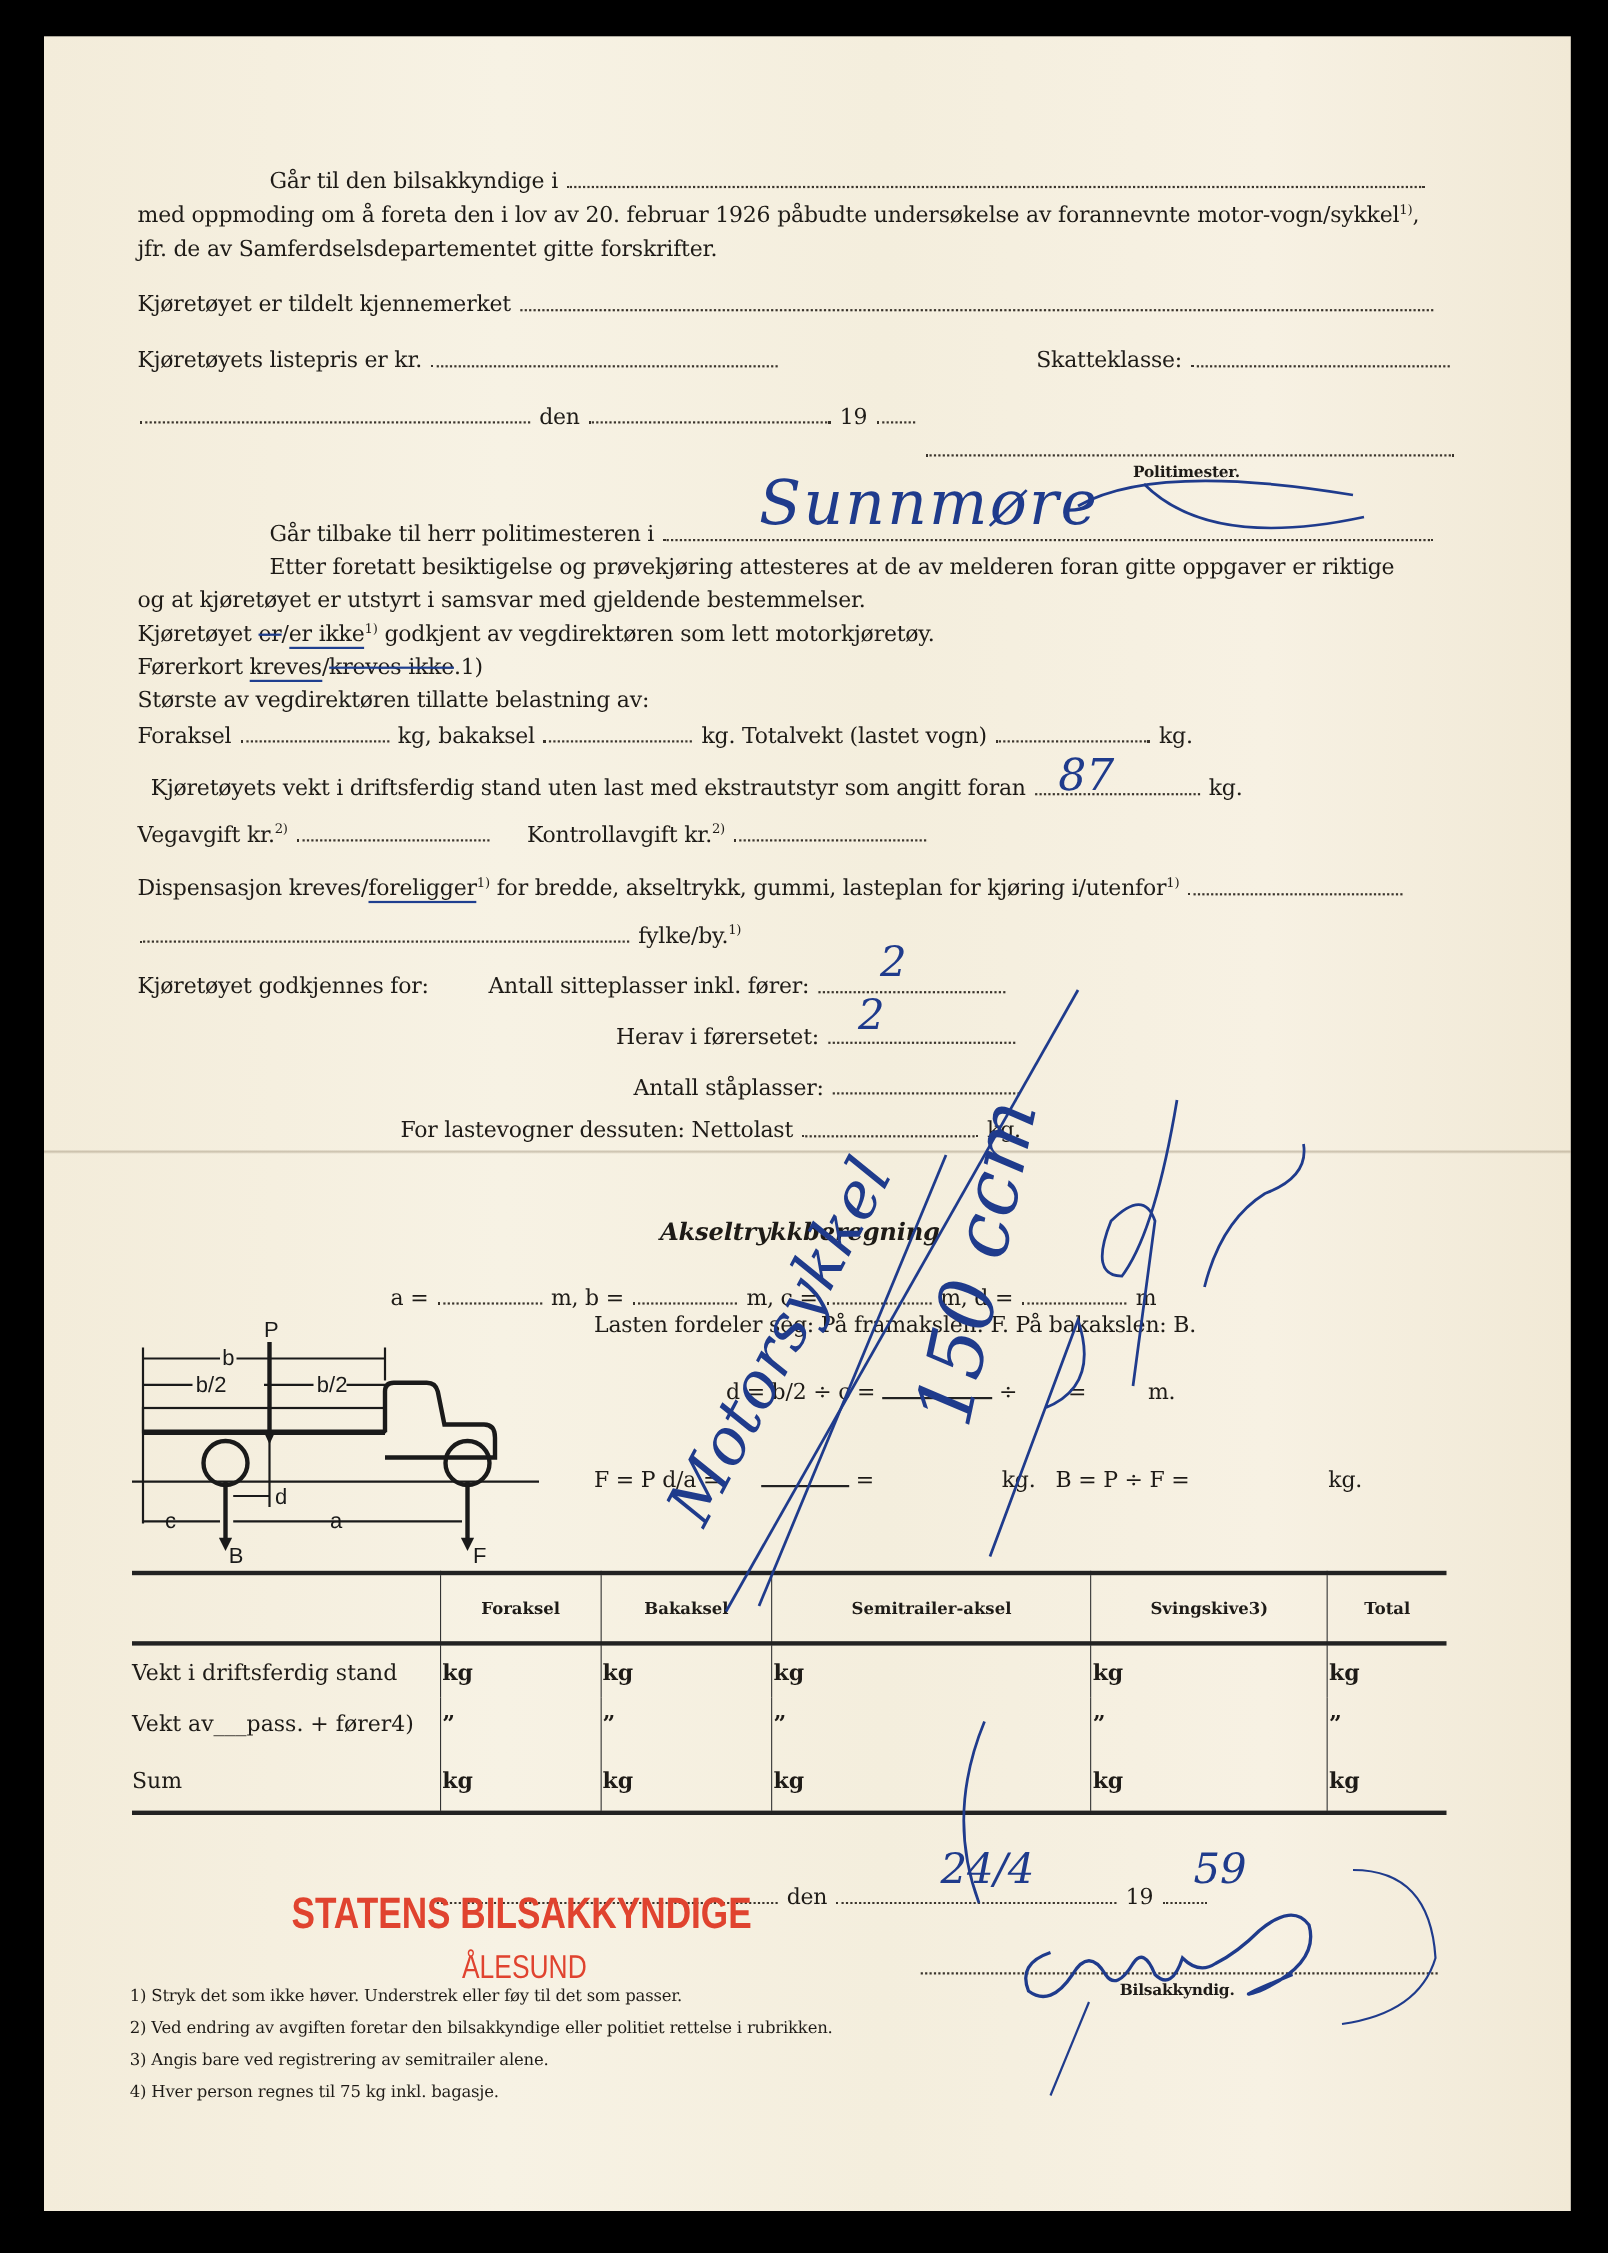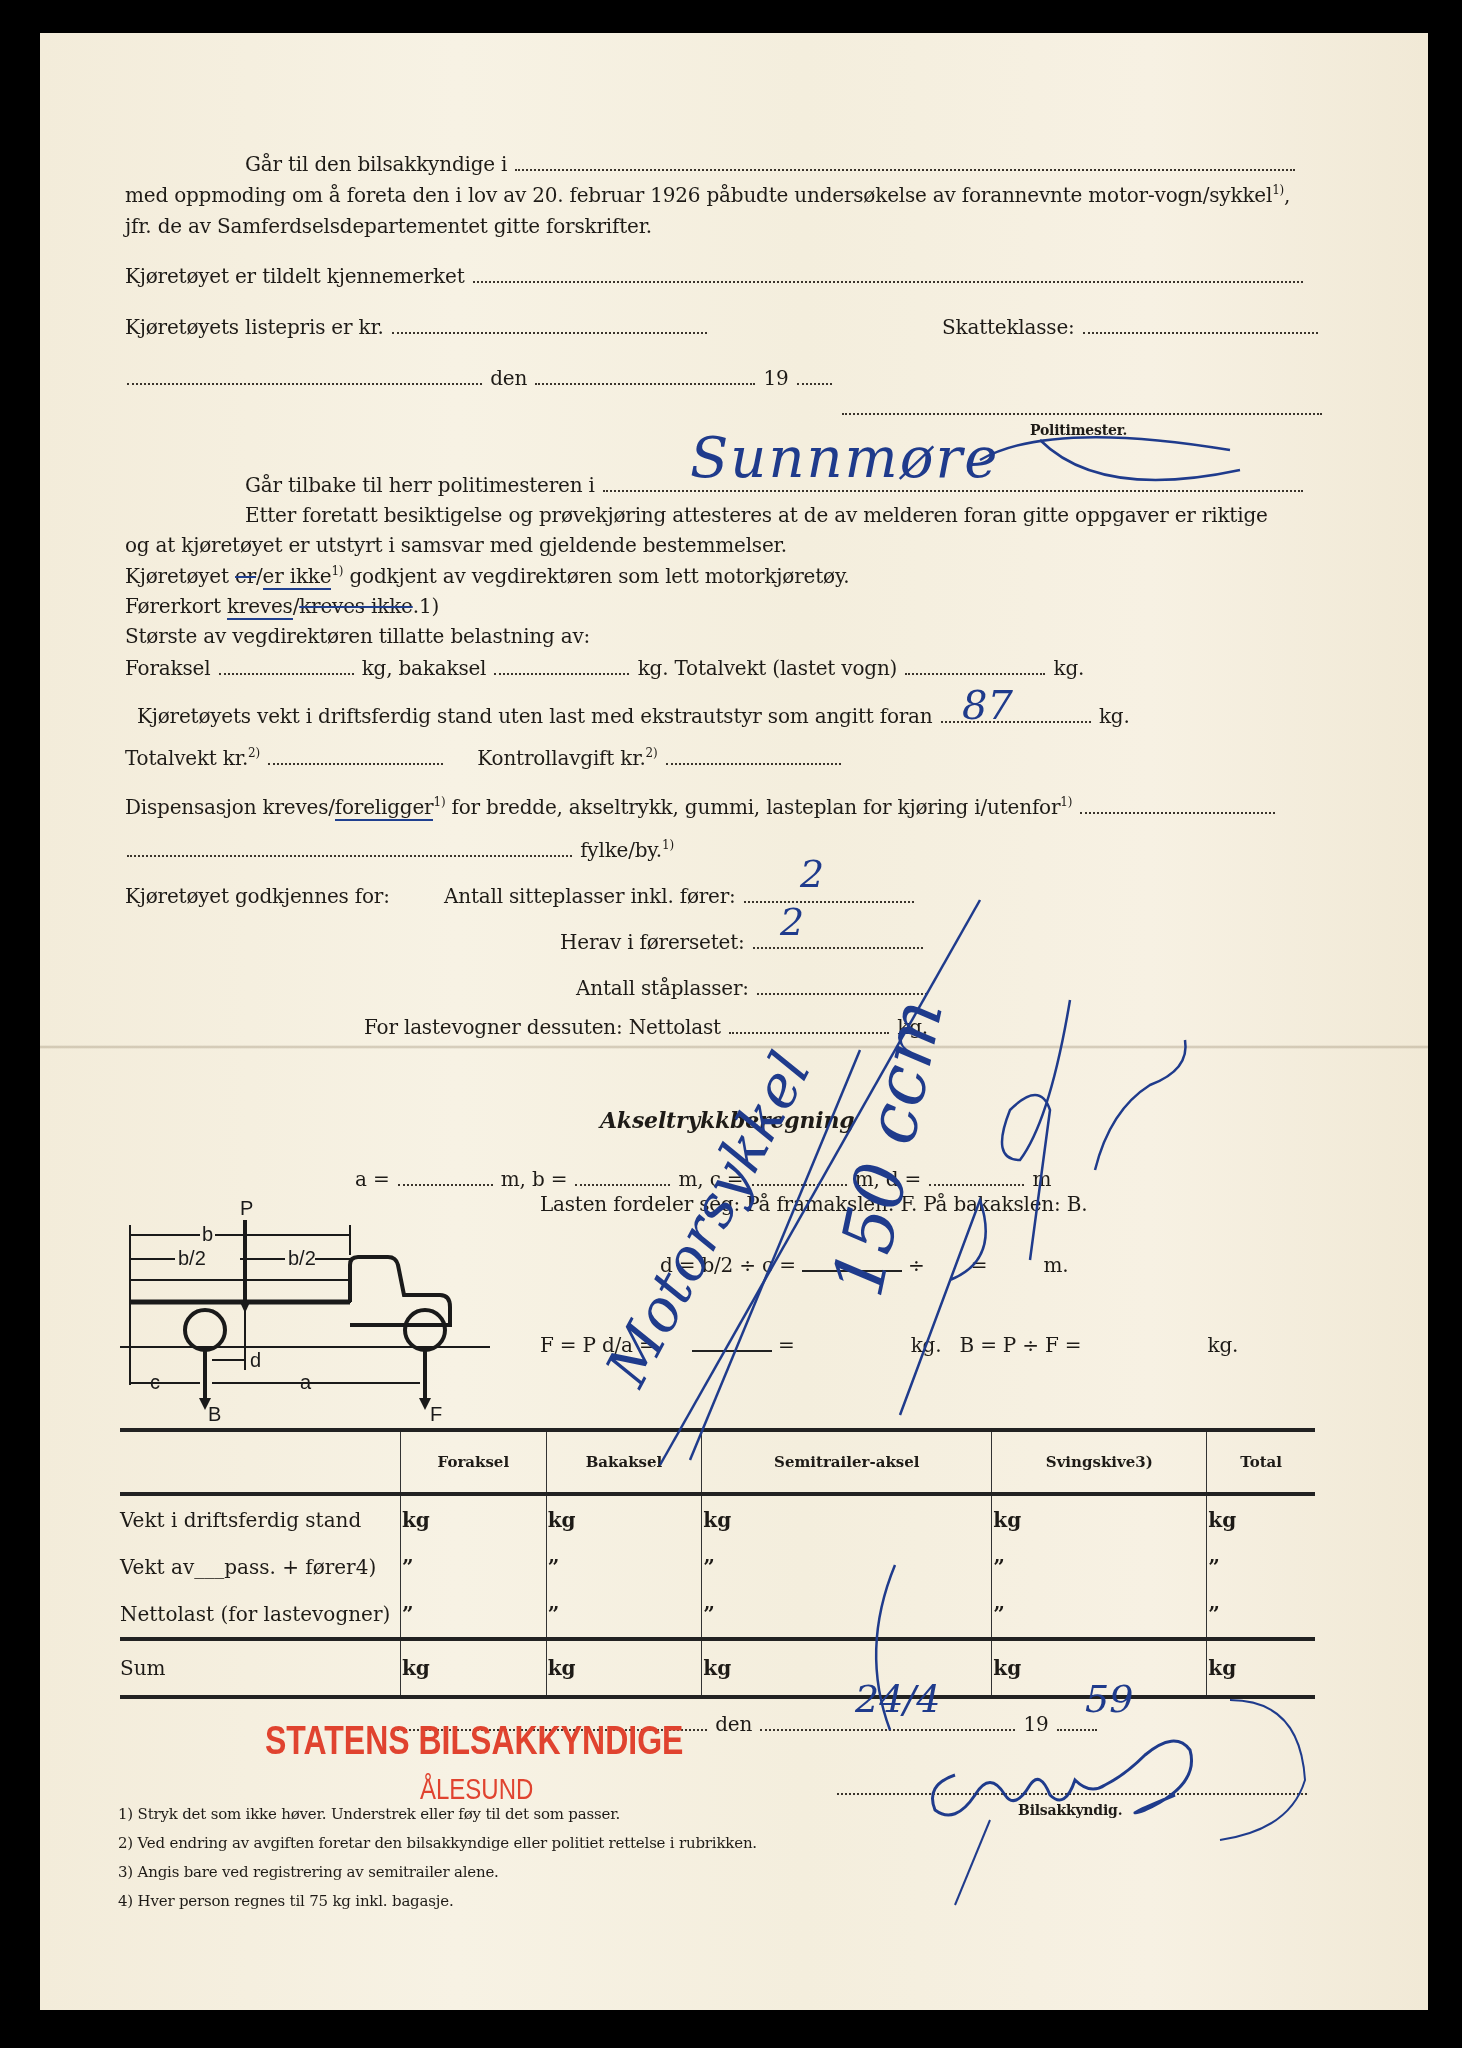--- a/index.html
+++ b/index.html
@@ -101,21 +101,21 @@
 </div>
 
 <div class="line" style="left:137px;top:704px;">
   <span>Kjøretøyets vekt i driftsferdig stand uten last med ekstrautstyr som angitt foran</span>
   <span class="dots" style="width:150px"></span>
   <span>kg.</span>
 </div>
 <div class="ink" style="left:962px;top:682px;font-size:40px;">87</div>
 
 <div class="line" style="left:125px;top:746px;">
-  <span>Totalvekt kr.</span><span class="sup">2)</span>
+  <span>Vegavgift kr.</span><span class="sup">2)</span>
   <span class="dots" style="width:175px"></span>
   <span style="margin-left:26px">Kontrollavgift kr.</span><span class="sup">2)</span>
   <span class="dots" style="width:175px"></span>
 </div>
 
 <div class="line" style="left:125px;top:795px;">
   <span>Dispensasjon kreves/</span><span class="ul">foreligger</span><span class="sup">1)</span>
   <span>for bredde, akseltrykk, gummi, lasteplan for kjøring i/utenfor</span><span class="sup">1)</span>
   <span class="dots" style="width:195px"></span>
 </div>
@@ -238,28 +238,20 @@
       <td>kg</td>
     </tr>
     <tr>
       <td class="lbl">Vekt av___pass. + fører4)</td>
       <td>”</td>
       <td>”</td>
       <td>”</td>
       <td>”</td>
       <td>”</td>
     </tr>
-    <tr class="thick-bot">
-      <td class="lbl">Nettolast (for lastevogner)</td>
-      <td>”</td>
-      <td>”</td>
-      <td>”</td>
-      <td>”</td>
-      <td>”</td>
-    </tr>
     <tr class="thick-bot" style="height:58px">
       <td class="lbl">Sum</td>
       <td>kg</td>
       <td>kg</td>
       <td>kg</td>
       <td>kg</td>
       <td>kg</td>
     </tr>
   </tbody>
 </table>

